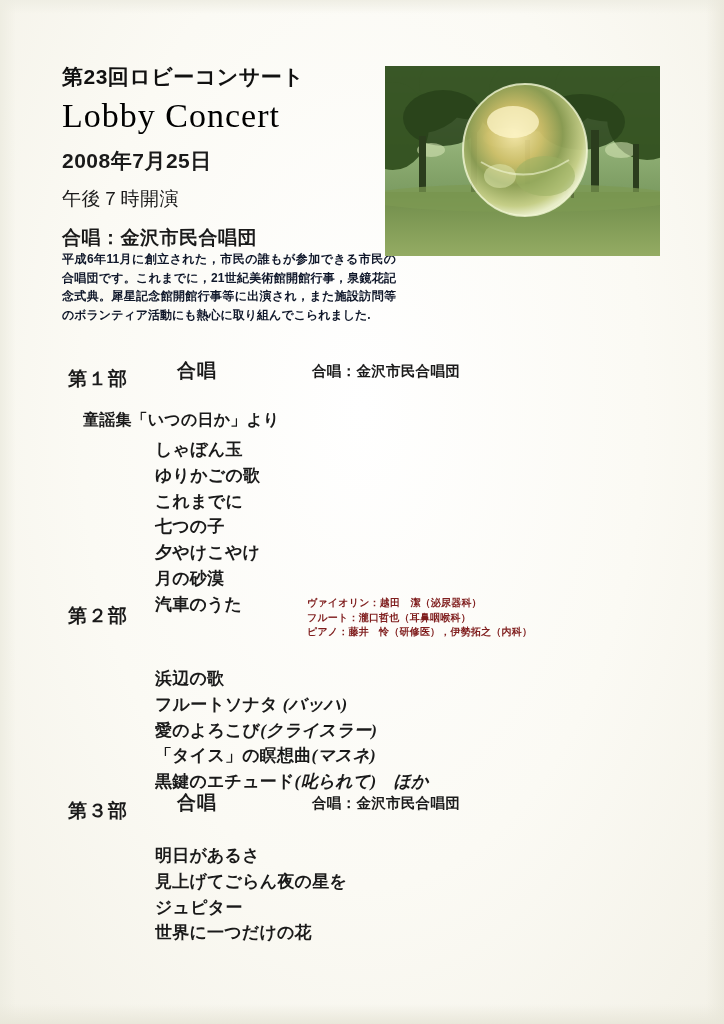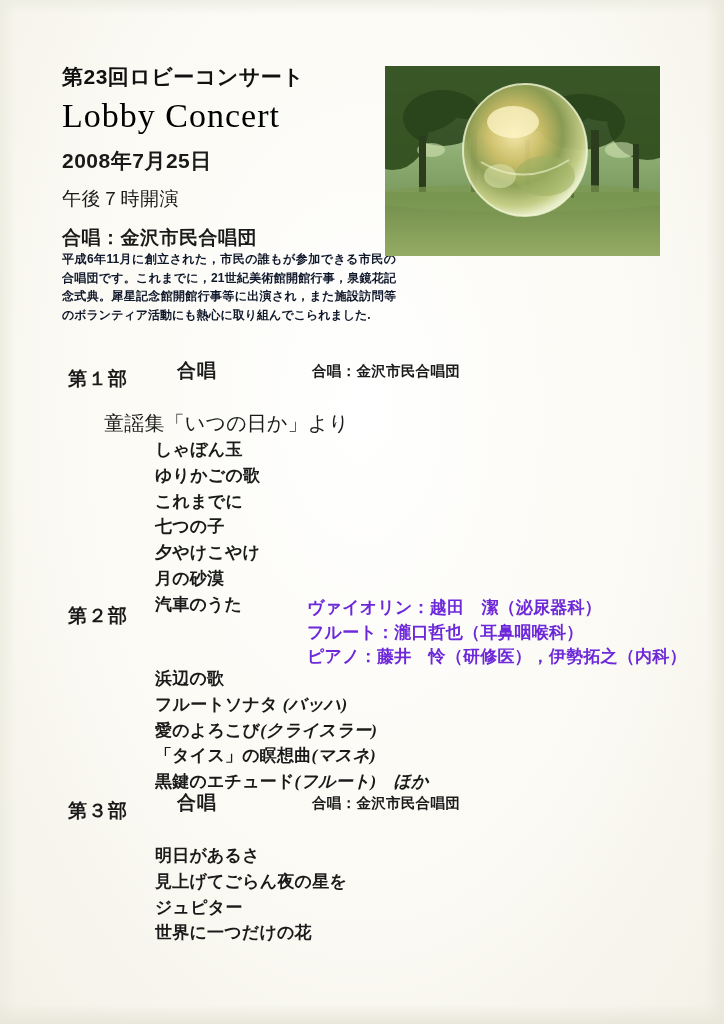--- a/index.html
+++ b/index.html
@@ -162,40 +162,40 @@
   }
   .piece .latin {
     font-family: "Liberation Serif", serif;
     font-style: italic;
   }
 
   
   #part1 { top: 358px; }
   #part1 .collection {
     position: absolute;
-    left: 104px;
+    left: 83px;
     top: 52px;
-    font-size: 20px;
-    font-weight: 400;
+    font-size: 16px;
+    font-weight: 700;
     letter-spacing: 0.2px;
   }
   #part1 .piece-list {
     position: absolute;
     left: 155px;
     top: 79px;
   }
 
   
   #part2 { top: 595px; text-decoration: underline; }
   #part2 .performers {
     position: absolute;
     left: 307px;
     top: 1px;
-    color: #6d28d9;
-    font-size: 17px;
+    color: #7f1d1d;
+    font-size: 10px;
     font-weight: 700;
     line-height: 1.45;
     letter-spacing: 0.2px;
   }
   #part2 .performers .row2 { margin-left: 0px; }
   #part2 .piece-list {
     position: absolute;
     left: 155px;
     top: 71px;
   }
@@ -324,21 +324,21 @@
     <div class="performers">
       <div>ヴァイオリン：越田　潔（泌尿器科）</div>
       <div class="row2">フルート：瀧口哲也（耳鼻咽喉科）</div>
       <div class="row2">ピアノ：藤井　怜（研修医），伊勢拓之（内科）</div>
     </div>
     <ul class="piece-list">
       <li class="piece"><span>浜辺の歌</span><span class="latin"></span></li>
       <li class="piece"><span>フルートソナタ </span><span class="latin">(バッハ)</span></li>
       <li class="piece"><span>愛のよろこび</span><span class="latin">(クライスラー)</span></li>
       <li class="piece"><span>「タイス」の瞑想曲</span><span class="latin">(マスネ)</span></li>
-      <li class="piece"><span>黒鍵のエチュード</span><span class="latin">(フルート)　ほか</span></li>
+      <li class="piece"><span>黒鍵のエチュード</span><span class="latin">(叱られて)　ほか</span></li>
     </ul>
   </div>
 
   <div class="part" id="part3">
     <div class="part-head">
       <span class="part-label">第３部</span>
       <span class="part-kind">合唱</span>
       <span class="part-credit">合唱：金沢市民合唱団</span>
     </div>
     <ul class="piece-list">

